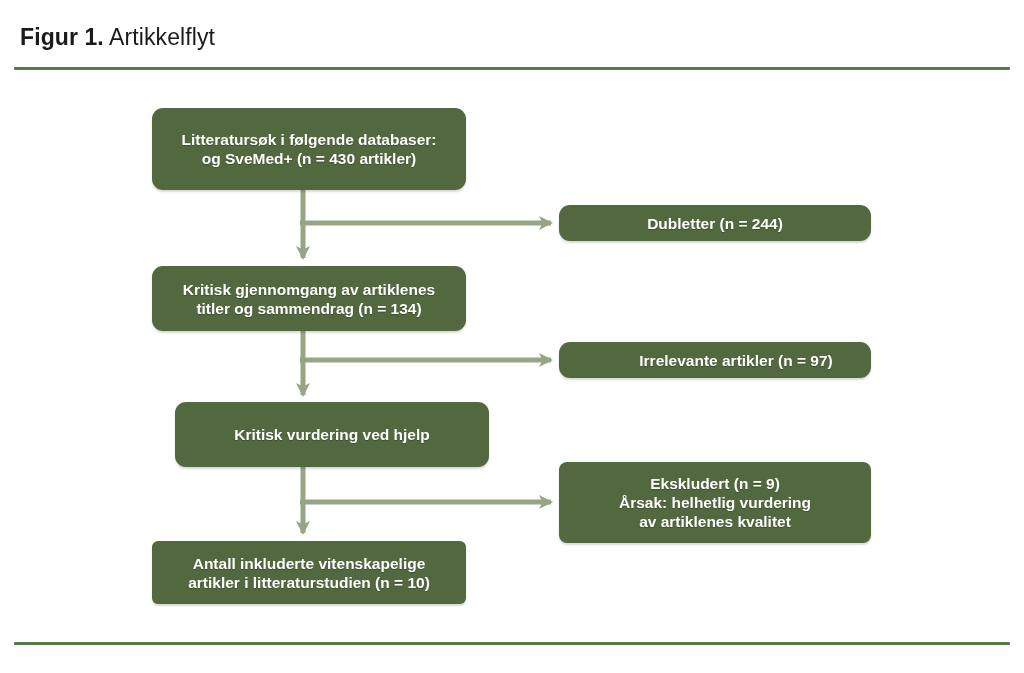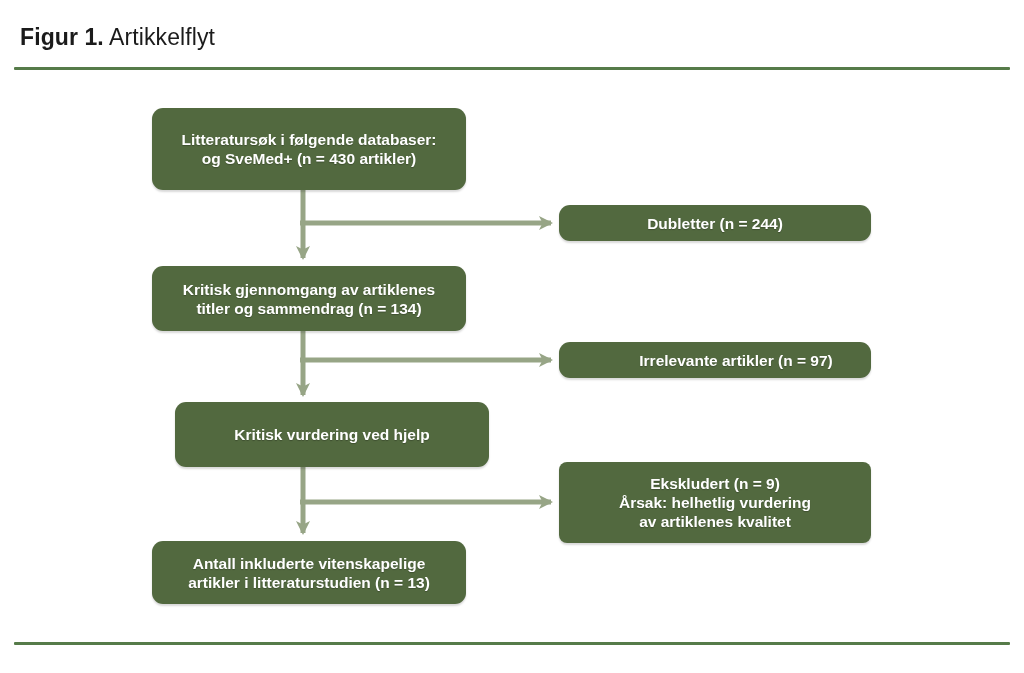--- a/index.html
+++ b/index.html
@@ -106,23 +106,23 @@
 
   <div class="flow-box" style="left:152px; top:266px; width:314px; height:65px;">
     <div>Kritisk gjennomgang av artiklenes</div>
     <div>titler og sammendrag (n = 134)</div>
   </div>
 
   <div class="flow-box" style="left:152px; top:402px; width:314px; height:65px;margin-left:23px;">
     <div>Kritisk vurdering ved hjelp</div>
   </div>
 
-  <div class="flow-box" style="left:152px; top:541px; width:314px; height:63px;">
+  <div class="flow-box" style="left:152px; top:541px; width:314px; height:63px;border-radius:6px;">
     <div>Antall inkluderte vitenskapelige</div>
-    <div>artikler i litteraturstudien (n = 13)</div>
+    <div>artikler i litteraturstudien (n = 10)</div>
   </div>
 
   <div class="flow-box" style="left:559px; top:205px; width:312px; height:36px;">
     <div>Dubletter (n = 244)</div>
   </div>
 
   <div class="flow-box" style="left:559px; top:342px; width:312px; height:36px;padding-left:48px;">
     <div>Irrelevante artikler (n = 97)</div>
   </div>
 

